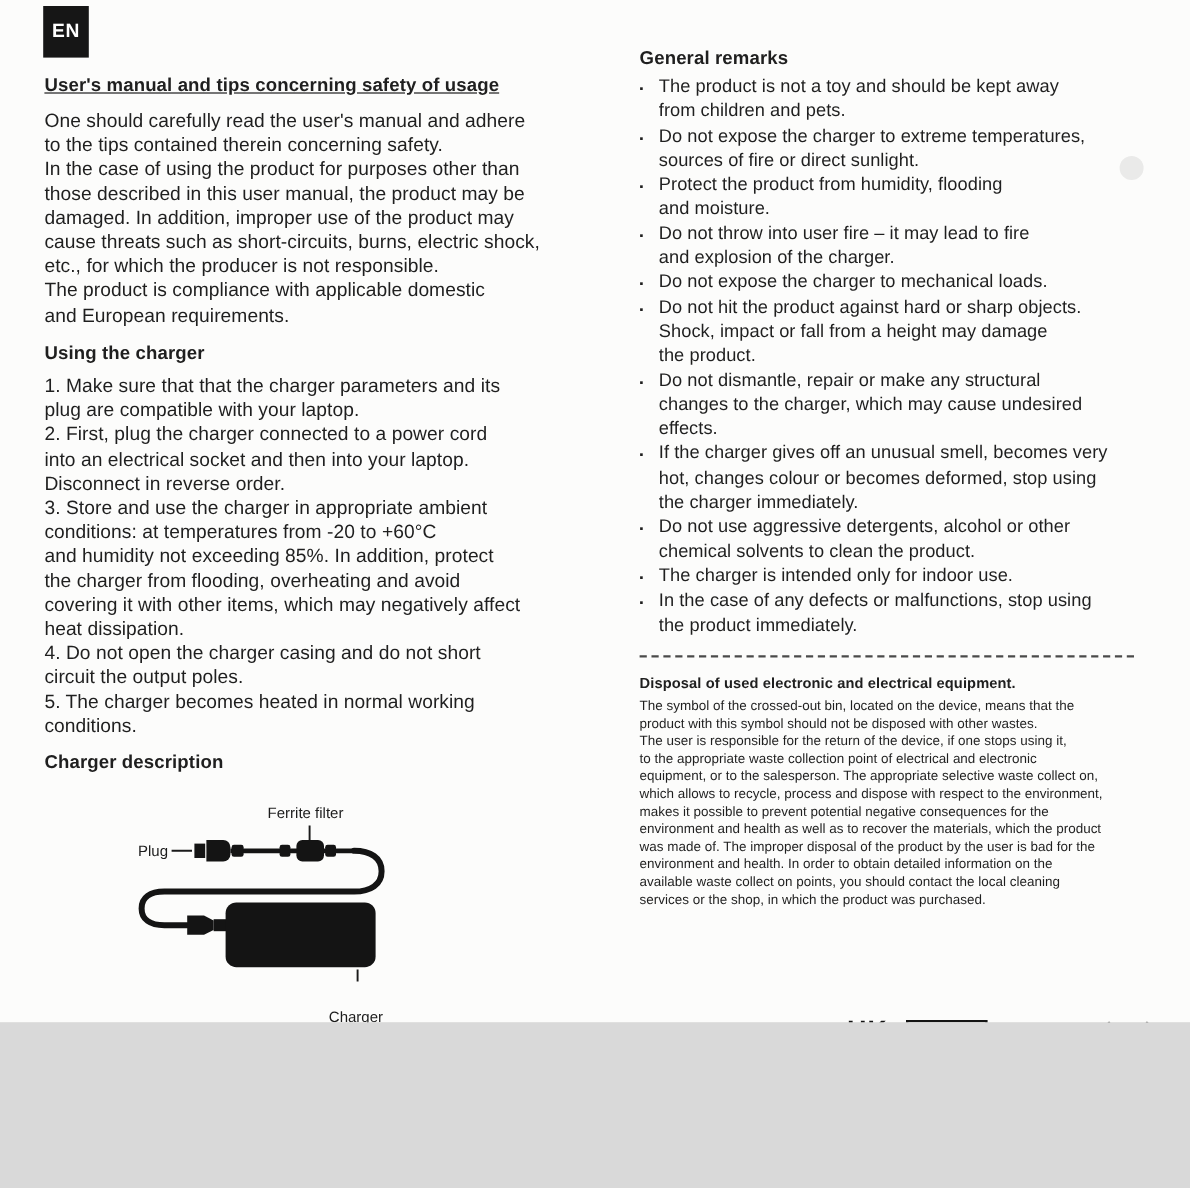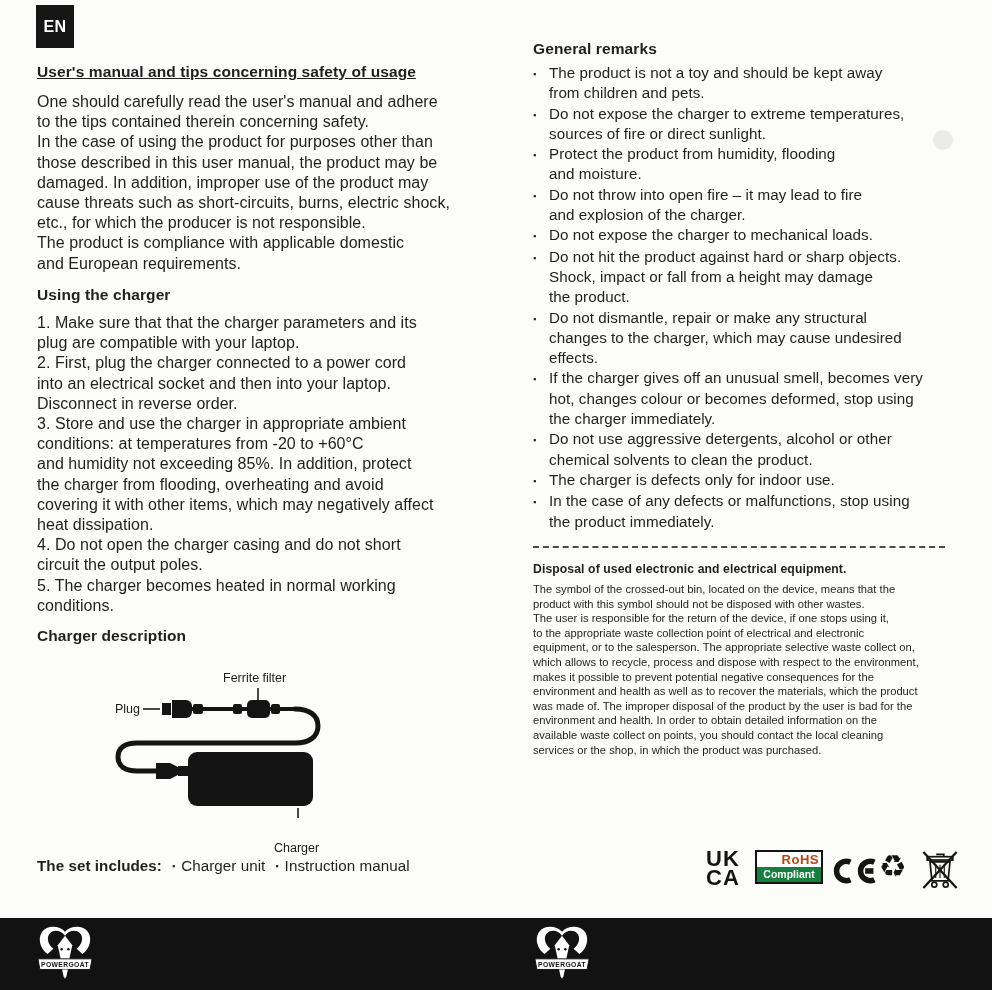--- a/index.html
+++ b/index.html
@@ -1,17 +1,17 @@
 <!DOCTYPE html>
 <html><head>
 <meta charset="utf-8">
 <style>
   html,body{margin:0;padding:0;background:#d9d9d9;}
   .page{
-    position:relative;width:992px;height:990px;margin:0 auto;
+    position:relative;width:992px;height:852px;margin:0 auto;
     background:#fcfcfb;overflow:hidden;
     font-family:"Liberation Sans","DejaVu Sans",sans-serif;
     color:#1f1f1f;
   }
   .abs{position:absolute;}
   .h1{font-size:15.5px;font-weight:700;letter-spacing:.1px;}
   .body-text{font-size:16px;line-height:20.2px;letter-spacing:.05px;white-space:pre-line;}
   .pre{white-space:pre-line;}
   .lang-badge{
     left:36px;top:5px;width:38px;height:43px;background:#161616;color:#fff;
@@ -124,21 +124,21 @@
         <span class="pre">Do not expose the charger to extreme temperatures,
 sources of fire or direct sunlight.</span>
       </li>
     <li>
         <span class="blt">▪</span>
         <span class="pre">Protect the product from humidity, flooding
 and moisture.</span>
       </li>
     <li>
         <span class="blt">▪</span>
-        <span class="pre">Do not throw into open fire – it may lead to fire
+        <span class="pre">Do not throw into user fire – it may lead to fire
 and explosion of the charger.</span>
       </li>
     <li>
         <span class="blt">▪</span>
         <span class="pre">Do not expose the charger to mechanical loads.</span>
       </li>
     <li>
         <span class="blt">▪</span>
         <span class="pre">Do not hit the product against hard or sharp objects.
 Shock, impact or fall from a height may damage
@@ -156,21 +156,21 @@
 hot, changes colour or becomes deformed, stop using
 the charger immediately.</span>
       </li>
     <li>
         <span class="blt">▪</span>
         <span class="pre">Do not use aggressive detergents, alcohol or other
 chemical solvents to clean the product.</span>
       </li>
     <li>
         <span class="blt">▪</span>
-        <span class="pre">The charger is defects only for indoor use.</span>
+        <span class="pre">The charger is intended only for indoor use.</span>
       </li>
     <li>
         <span class="blt">▪</span>
         <span class="pre">In the case of any defects or malfunctions, stop using
 the product immediately.</span>
       </li>
   </ul>
 
   <div class="abs divider" style="left:533px;top:546px;"></div>
 

